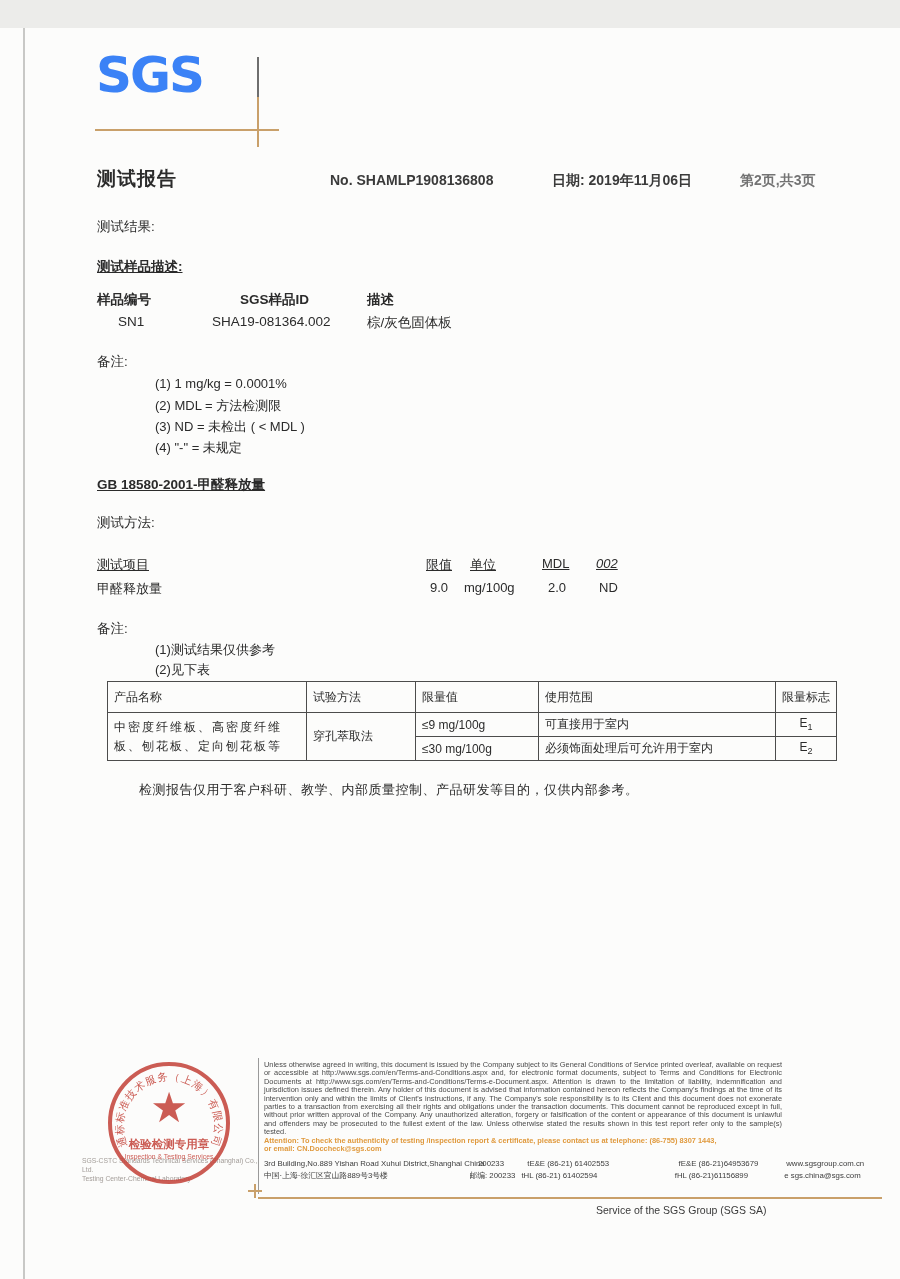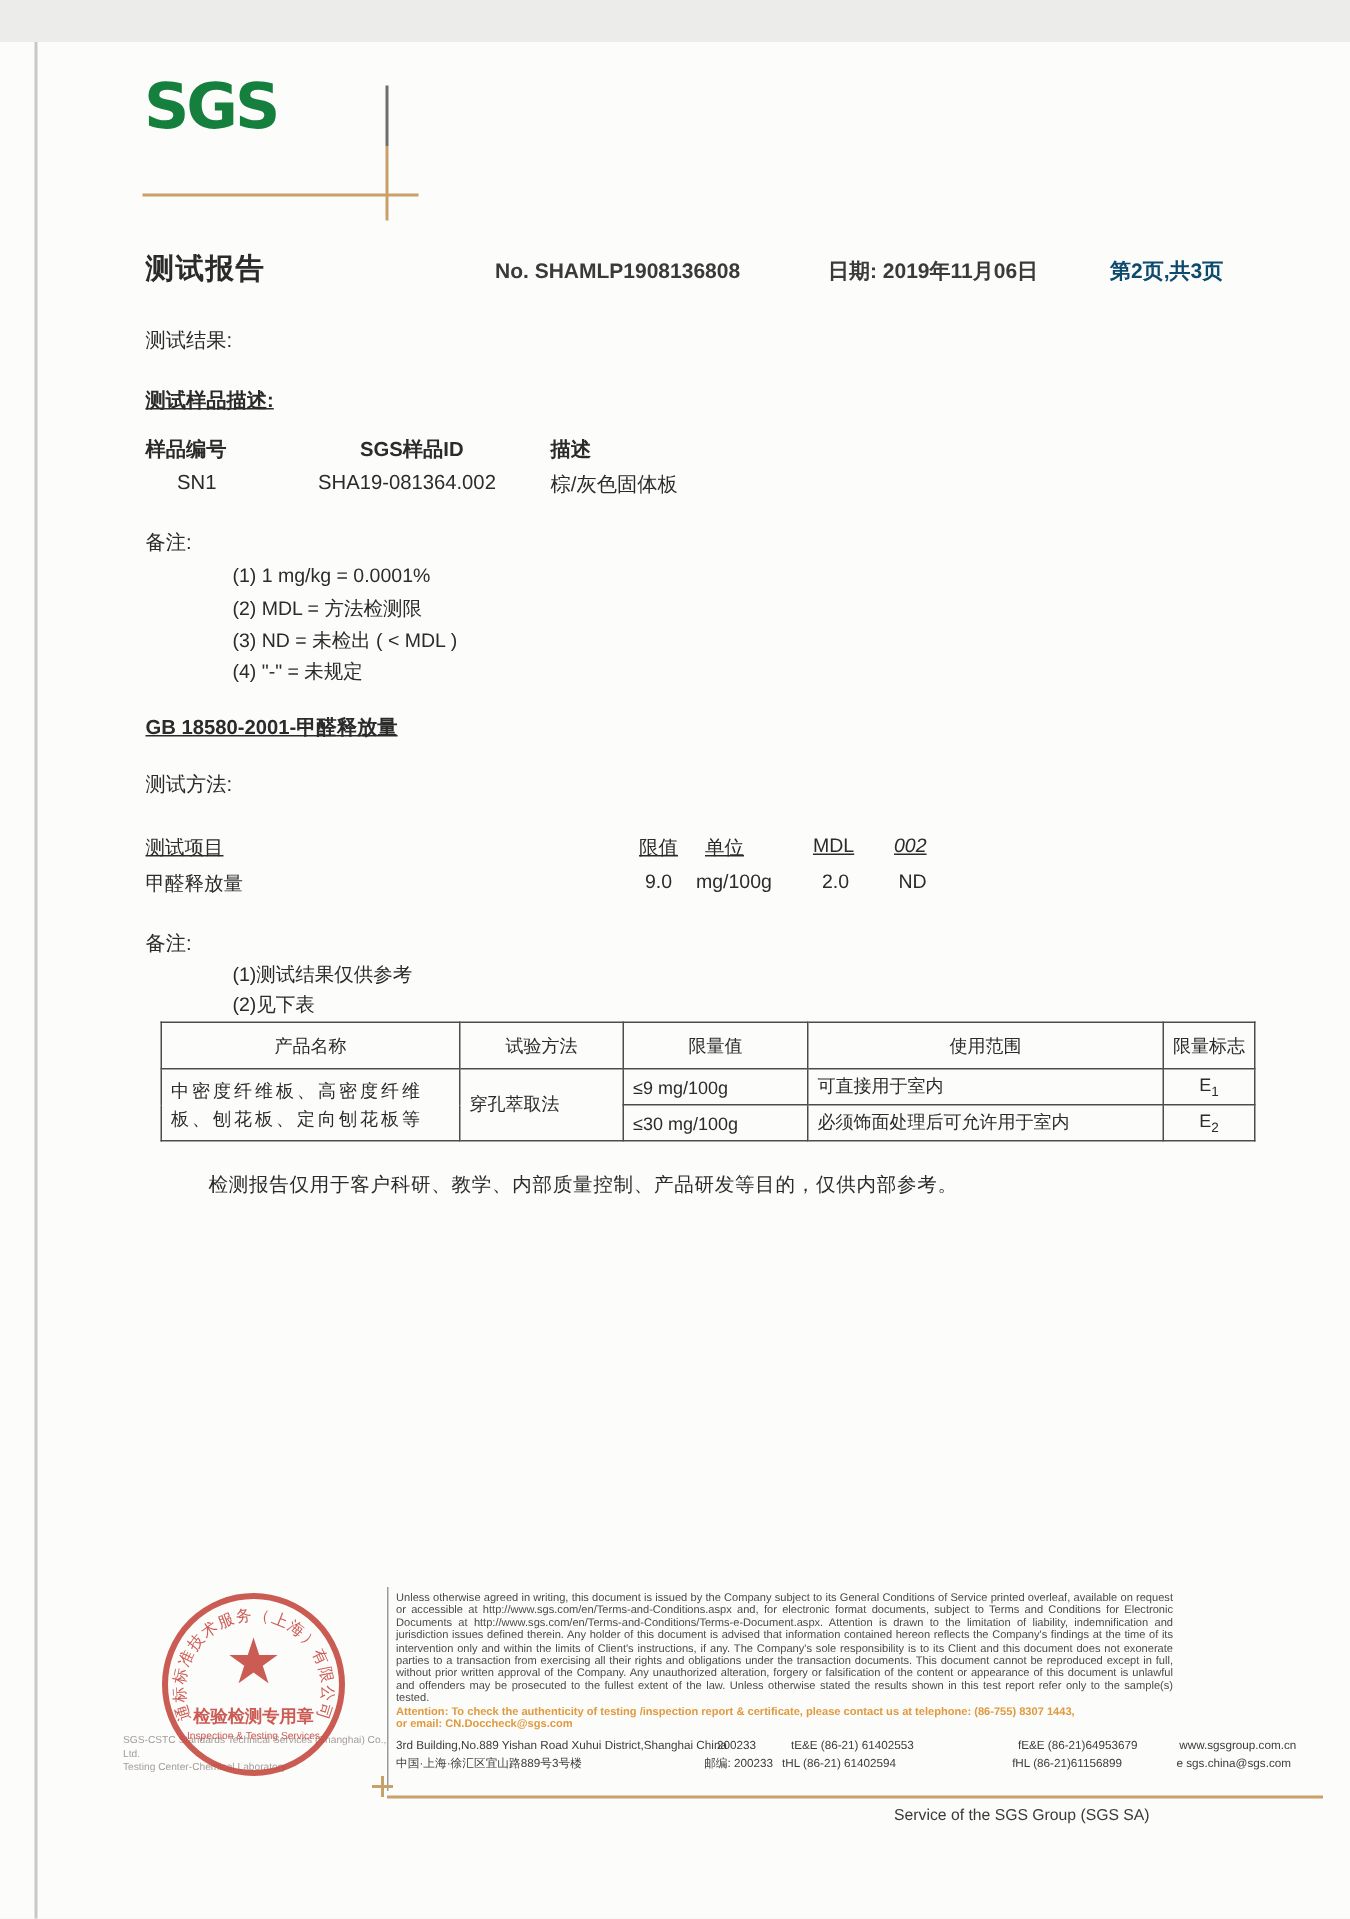--- a/index.html
+++ b/index.html
@@ -2,45 +2,45 @@
 <html><head>
 <meta charset="utf-8">
 <style>
   html,body{margin:0;padding:0;width:900px;height:1279px;overflow:hidden;
     background:#f2f2f0;font-family:"Liberation Sans","DejaVu Sans",sans-serif;color:#2b2b2b;}
   .page{position:absolute;left:0;top:0;width:900px;height:1279px;background:#fcfcfb;}
   .edge-top{position:absolute;left:0;top:0;width:900px;height:28px;background:#ececea;}
   .edge-left{position:absolute;left:23px;top:28px;width:2px;height:1251px;background:#c8c8c6;}
   .abs{position:absolute;}
   
-  .sgs-logo{left:96px;top:46px;font-size:42px;font-weight:bold;color:#15803d;
+  .sgs-logo{left:96px;top:46px;font-size:50px;font-weight:bold;color:#3b82f6;
     letter-spacing:-2px;font-family:"DejaVu Sans","Liberation Sans",sans-serif;}
   .logo-hline{left:95px;top:129px;width:184px;height:2px;background:#c9a06a;}
   .logo-vline{left:257px;top:57px;width:2px;height:90px;
     background:linear-gradient(#6e6e6e 0 45%,#c9a06a 45% 100%);}
   
   .report-title{left:97px;top:166px;font-size:19px;font-weight:bold;letter-spacing:1px;}
   .report-no{left:330px;top:172px;font-size:14px;font-weight:600;color:#3a3a3a;}
   .report-date{left:552px;top:172px;font-size:14px;font-weight:600;color:#3a3a3a;}
-  .report-pages{left:740px;top:172px;font-size:14px;font-weight:600;color:#0c4a6e;}
+  .report-pages{left:740px;top:172px;font-size:14px;font-weight:600;color:#737373;}
   .label13{font-size:13.5px;}
   .u{text-decoration:underline;}
   .b{font-weight:bold;}
   .i{font-style:italic;}
   
   .s-h0{left:97px;top:291px}.s-h1{left:240px;top:291px}.s-h2{left:367px;top:291px}
   .s-c0{left:118px;top:314px}.s-c1{left:212px;top:314px}.s-c2{left:367px;top:314px}
   .note-item{left:155px;font-size:13px;}
   
   .r{font-size:13px;}
   
   .limit-table{position:absolute;left:107px;top:681px;border-collapse:collapse;
     font-size:12px;color:#2b2b2b;}
   .limit-table th,.limit-table td{border:1.5px solid #4c4c4c;padding:3px 6px;font-weight:normal;}
-  .limit-table th{text-align:center;height:24px;font-family:Liberation Mono, monospace;}
+  .limit-table th{text-align:left;height:24px;font-family:Liberation Mono, monospace;}
   .col-prod{width:186px;}.col-method{width:96px;}.col-lim{width:110px;}
   .col-scope{width:224px;}.col-mark{width:48px;}
   .cell-prod{text-align:left;line-height:19px;letter-spacing:2px;}
   .cell-method{text-align:left;}
   .cell-lim{text-align:left;margin-top:44px;}
   .cell-scope{text-align:left;line-height:17px;}
   .cell-mark{text-align:center;}
   .cell-mark sub{font-size:9px;}
   .statement{left:139px;top:781px;font-size:13px;letter-spacing:0.5px;}
   

